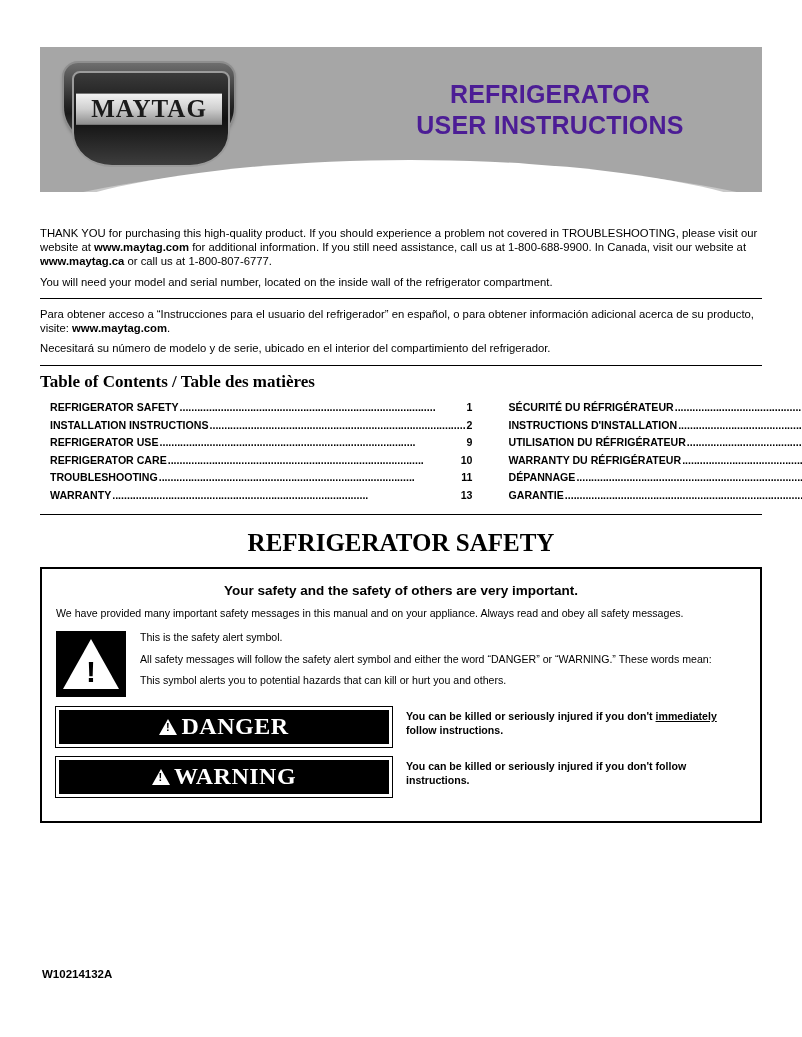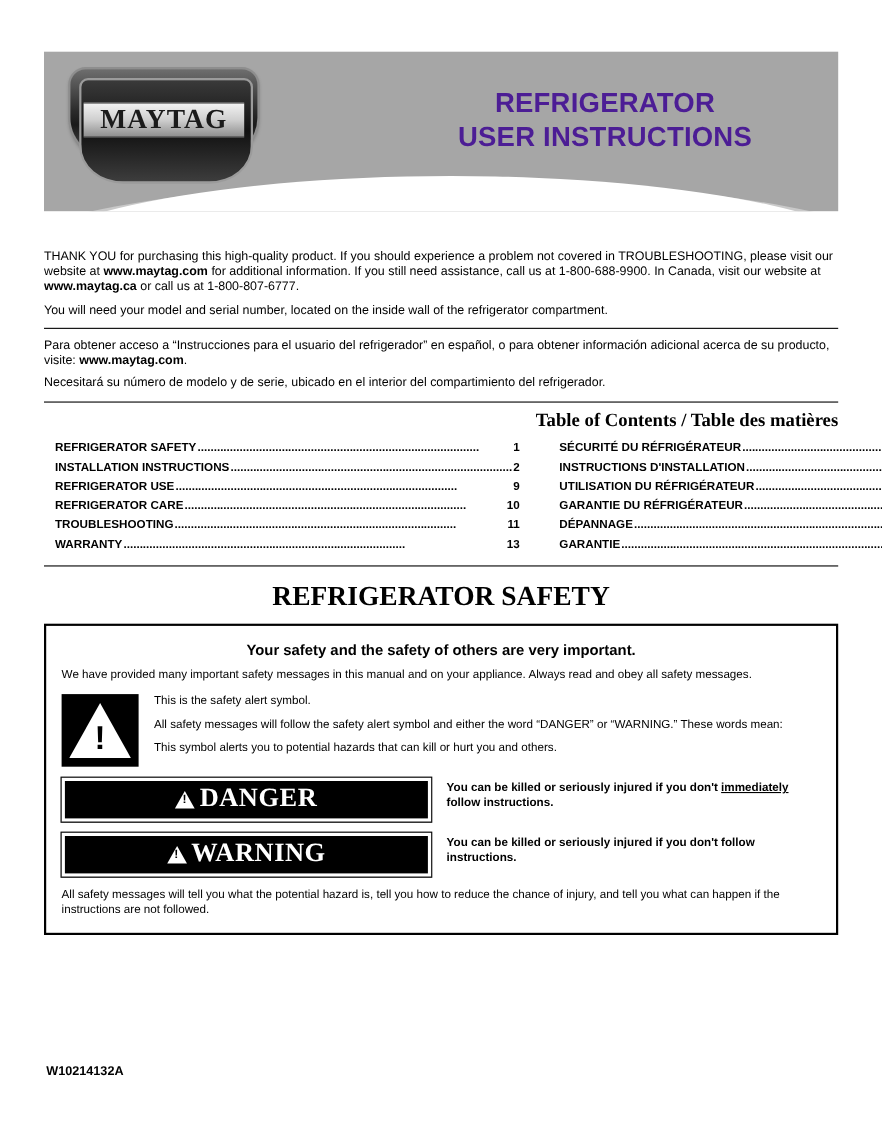--- a/index.html
+++ b/index.html
@@ -133,21 +133,21 @@
     height: 0;
   }
   .hr-thin {
     border: none;
     border-top: 1px solid #000;
     margin: 10px 0 6px 0;
   }
 
   
   .toc-title {
-    text-align: right;
+    text-align: left;
     font-family: "Liberation Serif", serif;
     font-weight: bold;
     font-size: 17px;
     margin: 6px 0 7px 0;
   }
   .toc-cols {
     display: flex;
     gap: 36px;
   }
   .toc-col {
@@ -383,21 +383,21 @@
           <span class="toc-label">INSTRUCTIONS D'INSTALLATION</span>
           <span class="toc-dots">.......................................................................................</span>
 
         </div>
         <div class="toc-row">
           <span class="toc-label">UTILISATION DU RÉFRIGÉRATEUR</span>
           <span class="toc-dots">.......................................................................................</span>
 
         </div>
         <div class="toc-row">
-          <span class="toc-label">GARANTIE DU RÉFRIGÉRATEUR</span>
+          <span class="toc-label">WARRANTY DU RÉFRIGÉRATEUR</span>
           <span class="toc-dots">.......................................................................................</span>
 
         </div>
         <div class="toc-row">
           <span class="toc-label">DÉPANNAGE</span>
           <span class="toc-dots">.......................................................................................</span>
 
         </div>
         <div class="toc-row">
           <span class="toc-label">GARANTIE</span>
@@ -438,19 +438,18 @@
       </div>
 
       <div class="signal-row">
         <div class="signal-box">
           <span class="stri"></span>
           <span class="signal-word">WARNING</span>
         </div>
         <div class="signal-desc">You can be killed or seriously injured if you don't follow instructions.</div>
       </div>
 
-      <div class="safety-footer">All safety messages will tell you what the potential hazard is, tell you how to reduce the chance of injury, and tell you what can happen if the instructions are not followed.</div>
     </div>
 
   </div>
 
   <div class="doc-code">W10214132A</div>
 </div>
 
 </body></html>

